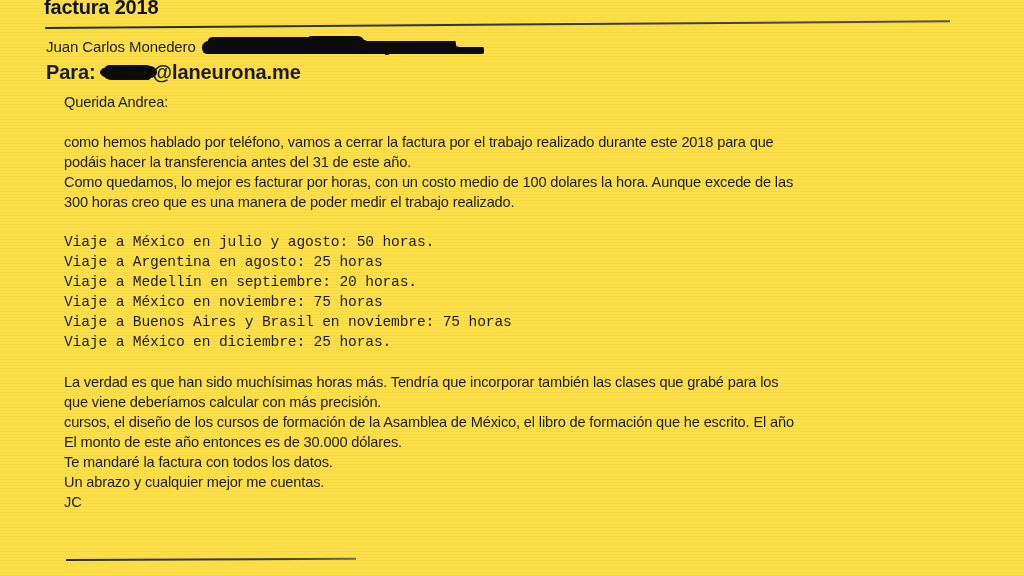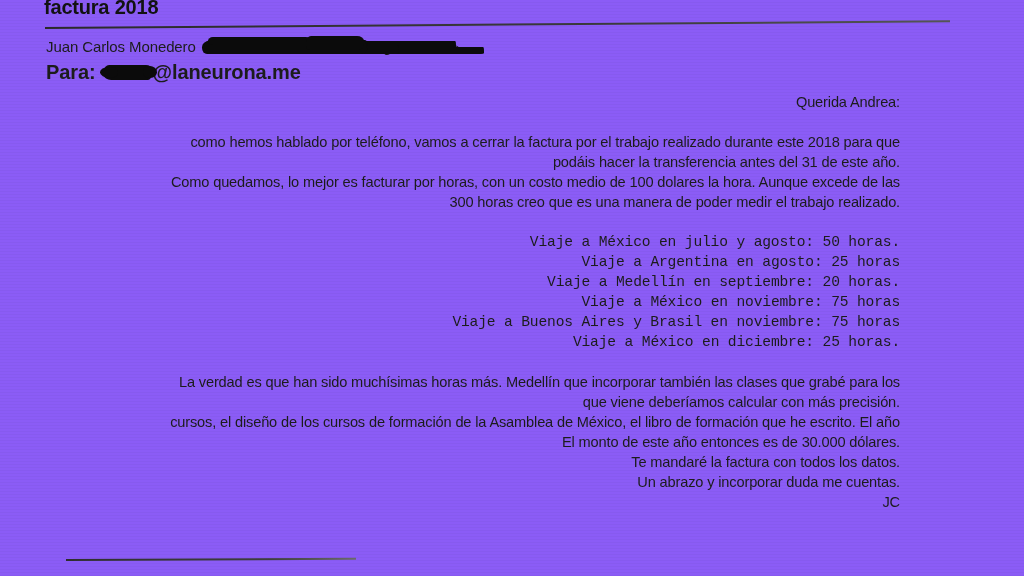--- a/index.html
+++ b/index.html
@@ -14,22 +14,21 @@
     overflow: hidden;
     font-family: "Liberation Sans", "DejaVu Sans", sans-serif;
     color: #1c1c1c;
     -webkit-font-smoothing: none;
   }
 
   
   .page {
     position: absolute;
     inset: 0;
-    background: #8b5cf6;
-    text-align: right;
+    background: #fde047;
   }
 
   
   .scan-grain {
     position: absolute;
     inset: 0;
     pointer-events: none;
     opacity: .05;
     background:
       repeating-linear-gradient(0deg, rgba(0,0,0,.5) 0 1px, rgba(0,0,0,0) 1px 3px);
@@ -225,26 +224,26 @@
       <li>Viaje a México en julio y agosto: 50 horas.</li>
       <li>Viaje a Argentina en agosto: 25 horas</li>
       <li>Viaje a Medellín en septiembre: 20 horas.</li>
       <li>Viaje a México en noviembre: 75 horas</li>
       <li>Viaje a Buenos Aires y Brasil en noviembre: 75 horas</li>
       <li>Viaje a México en diciembre: 25 horas.</li>
     </ul>
 
     <div class="spacer-line"></div>
 
-    <p class="para">La verdad es que han sido muchísimas horas más. Medellín que incorporar también las clases que grabé para los</p>
+    <p class="para">La verdad es que han sido muchísimas horas más. Tendría que incorporar también las clases que grabé para los</p>
     <p class="para">que viene deberíamos calcular con más precisión.</p>
     <p class="para">cursos, el diseño de los cursos de formación de la Asamblea de México, el libro de formación que he escrito. El año</p>
     <p class="para">El monto de este año entonces es de 30.000 dólares.</p>
     <p class="para">Te mandaré la factura con todos los datos.</p>
-    <p class="para">Un abrazo y incorporar duda me cuentas.</p>
+    <p class="para">Un abrazo y cualquier mejor me cuentas.</p>
 
     <p class="para">JC</p>
   </div>
 
   <div class="rule-sig"></div>
 
   <div class="scan-grain"></div>
 </div>
 
 </body></html>

